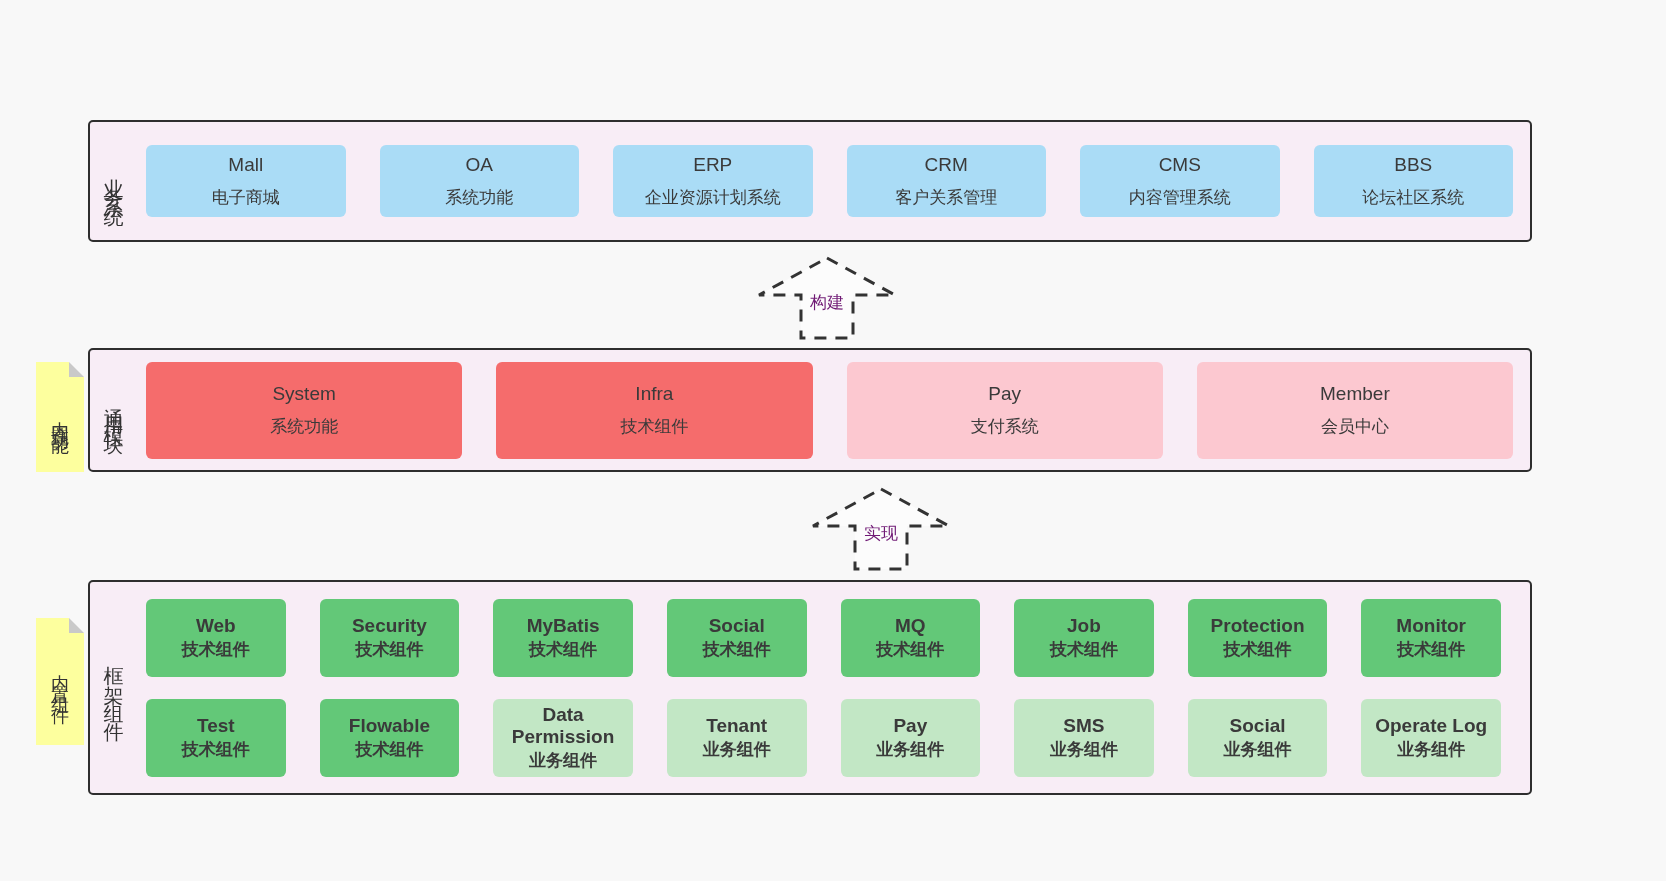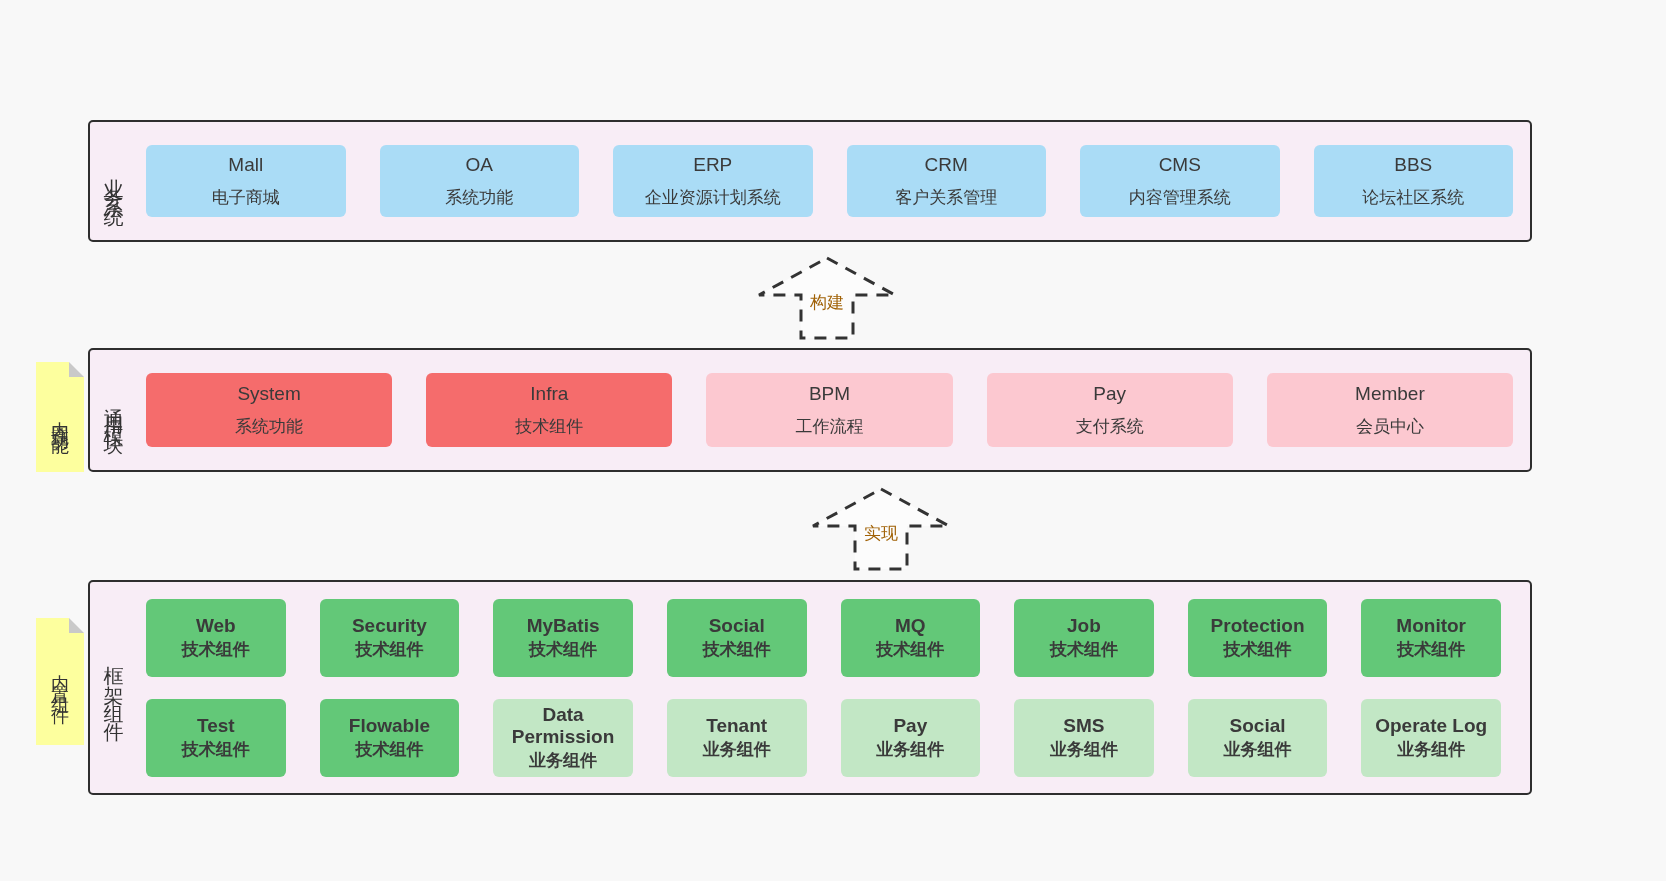--- a/index.html
+++ b/index.html
@@ -59,21 +59,21 @@
     flex:1;
     height:72px;
     border-radius:6px;
     display:flex;
     flex-direction:column;
     align-items:center;
     justify-content:center;
     text-align:center;
     padding:2px 6px;
   }
-  #panel-modules .box { height:74px; }
+  #panel-modules .box { height:97px; }
   .box .t { font-size:19px; line-height:1.18; }
   .box .s { font-size:17px; line-height:1.2; margin-top:12px; }
 
   .rows {
     flex:1;
     display:flex;
     flex-direction:column;
     justify-content:center;
     gap:22px;
     padding:0 29px 0 8px;
@@ -123,21 +123,21 @@
     stroke-width:3;
     stroke-dasharray:12 9;
   }
   .arrow-label {
     position:absolute;
     left:50%;
     top:36px;
     transform:translateX(-50%);
     background:#fcfcfc;
     font-size:17px;
-    color:#a16207;
+    color:#701a75;
     padding:0 2px;
     white-space:nowrap;
   }
 </style>
 </head>
 <body>
 
 <div class="canvas">
 
   <div class="panel" id="panel-business">
@@ -191,24 +191,20 @@
     <div class="boxes">
       <div class="box red">
         <div class="t">System</div>
         <div class="s">系统功能</div>
       </div>
       <div class="box red">
         <div class="t">Infra</div>
         <div class="s">技术组件</div>
       </div>
       <div class="box pink">
-        <div class="t">BPM</div>
-        <div class="s">工作流程</div>
-      </div>
-      <div class="box pink">
         <div class="t">Pay</div>
         <div class="s">支付系统</div>
       </div>
       <div class="box pink">
         <div class="t">Member</div>
         <div class="s">会员中心</div>
       </div>
     </div>
   </div>
 

